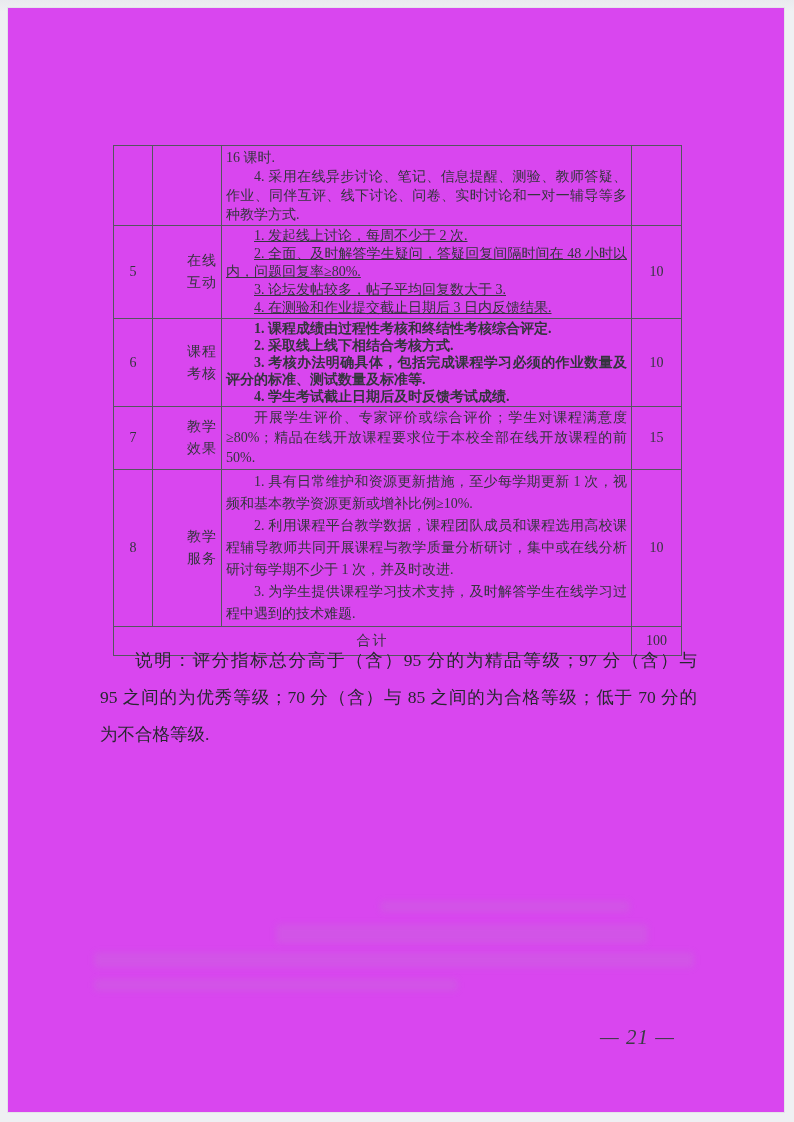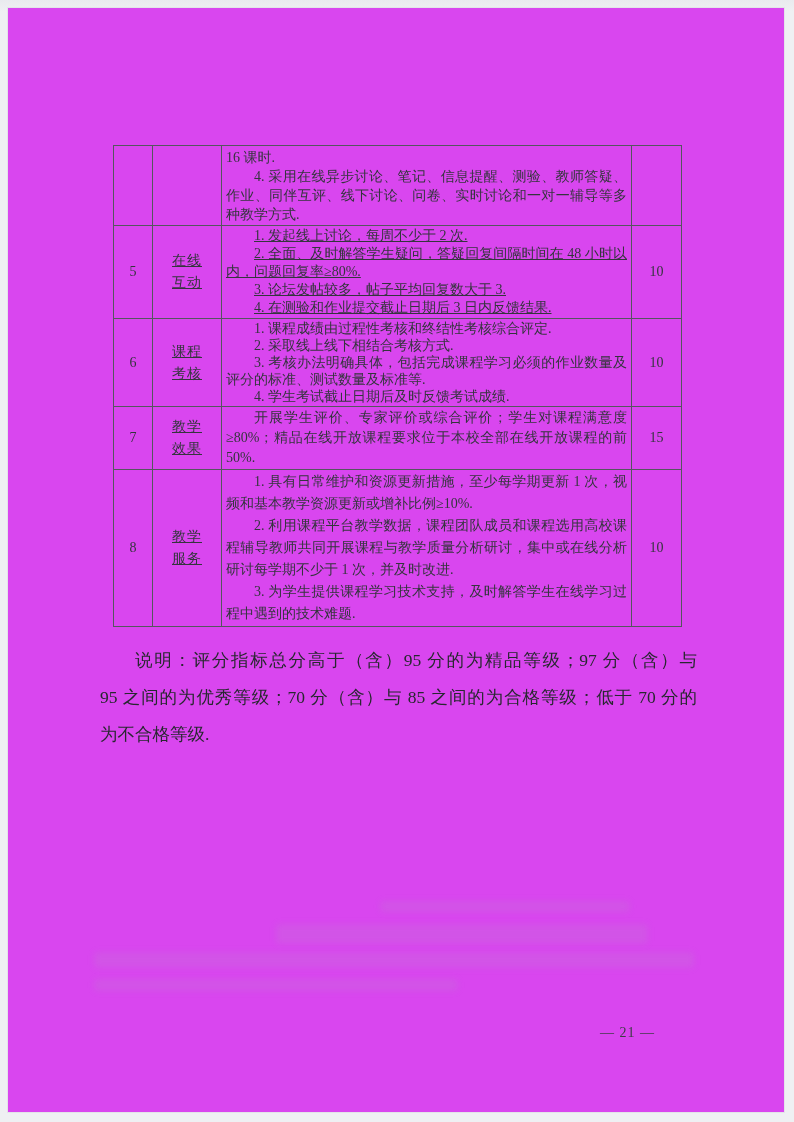--- a/index.html
+++ b/index.html
@@ -33,45 +33,45 @@
     box-sizing:border-box;
   }
   tr.r-a{height:80px;}
   tr.r-b{height:90px;}
   tr.r-c{height:86px;}
   tr.r-d{height:46px;}
   tr.r-e{height:128px;}
   tr.r-total{height:29px;}
 
   td.c-no{text-align:center;font-size:15px;}
-  td.c-cat{text-align:center;font-size:14.5px;text-decoration:underline;}
+  td.c-cat{text-align:right;font-size:14.5px;}
   .cat-line{display:block;line-height:22px;letter-spacing:1px;}
   td.c-desc p{margin:0;text-align:justify;}
   td.c-desc p.item{text-indent:2em;}
   td.c-desc p.noindent{text-indent:0;}
   tr.r-a td.c-desc p{line-height:19px;}
   tr.r-b td.c-desc p{line-height:18px;text-decoration:underline;}
-  tr.r-c td.c-desc p{line-height:17px;}
+  tr.r-c td.c-desc p{line-height:17px;font-weight:bold;}
   tr.r-d td.c-desc p{line-height:20px;}
   tr.r-e td.c-desc p{line-height:22px;}
   td.c-score{text-align:center;font-size:15px;}
   td.c-total{text-align:center;font-size:15px;letter-spacing:2px;}
 
   
   .note{
     position:absolute;left:92px;top:634px;width:597px;color:#27282f;
   }
   .note p{margin:0;font-size:17.5px;line-height:37px;}
   .note p.jl{text-align:justify;text-align-last:justify;}
   .note p.ind{text-indent:2em;}
 
   
   .page-number{
     position:absolute;left:592px;top:1017px;
-    font-size:14px;color:#3b3c44;letter-spacing:1px;
+    font-size:21px;color:#3b3c44;letter-spacing:1px;font-style:italic;
   }
 
   
   .smudge{
     position:absolute;background:rgba(168,170,184,0.14);
     filter:blur(3px);border-radius:4px;pointer-events:none;
   }
   .sm1{left:372px;top:893px;width:250px;height:11px;}
   .sm2{left:268px;top:916px;width:372px;height:20px;}
   .sm3{left:86px;top:944px;width:600px;height:16px;}
@@ -152,20 +152,24 @@
         <span class="cat-line">服务</span>
       </td>
       <td class="c-desc">
         <p class="item">1. 具有日常维护和资源更新措施，至少每学期更新 1 次，视频和基本教学资源更新或增补比例≥10%.</p>
         <p class="item">2. 利用课程平台教学数据，课程团队成员和课程选用高校课程辅导教师共同开展课程与教学质量分析研讨，集中或在线分析研讨每学期不少于 1 次，并及时改进.</p>
         <p class="item">3. 为学生提供课程学习技术支持，及时解答学生在线学习过程中遇到的技术难题.</p>
       </td>
       <td class="c-score">10</td>
     </tr>
 
+    <tr class="r-total">
+      <td class="c-total" colspan="3">合计</td>
+      <td class="c-score">100</td>
+    </tr>
   </tbody>
     </table>
 
   <div class="note">
     <p class="jl ind">说明：评分指标总分高于（含）95 分的为精品等级；97 分（含）与</p>
     <p class="jl">95 之间的为优秀等级；70 分（含）与 85 之间的为合格等级；低于 70 分的</p>
     <p>为不合格等级.</p>
   </div>
 
   <div class="smudge sm1"></div>

